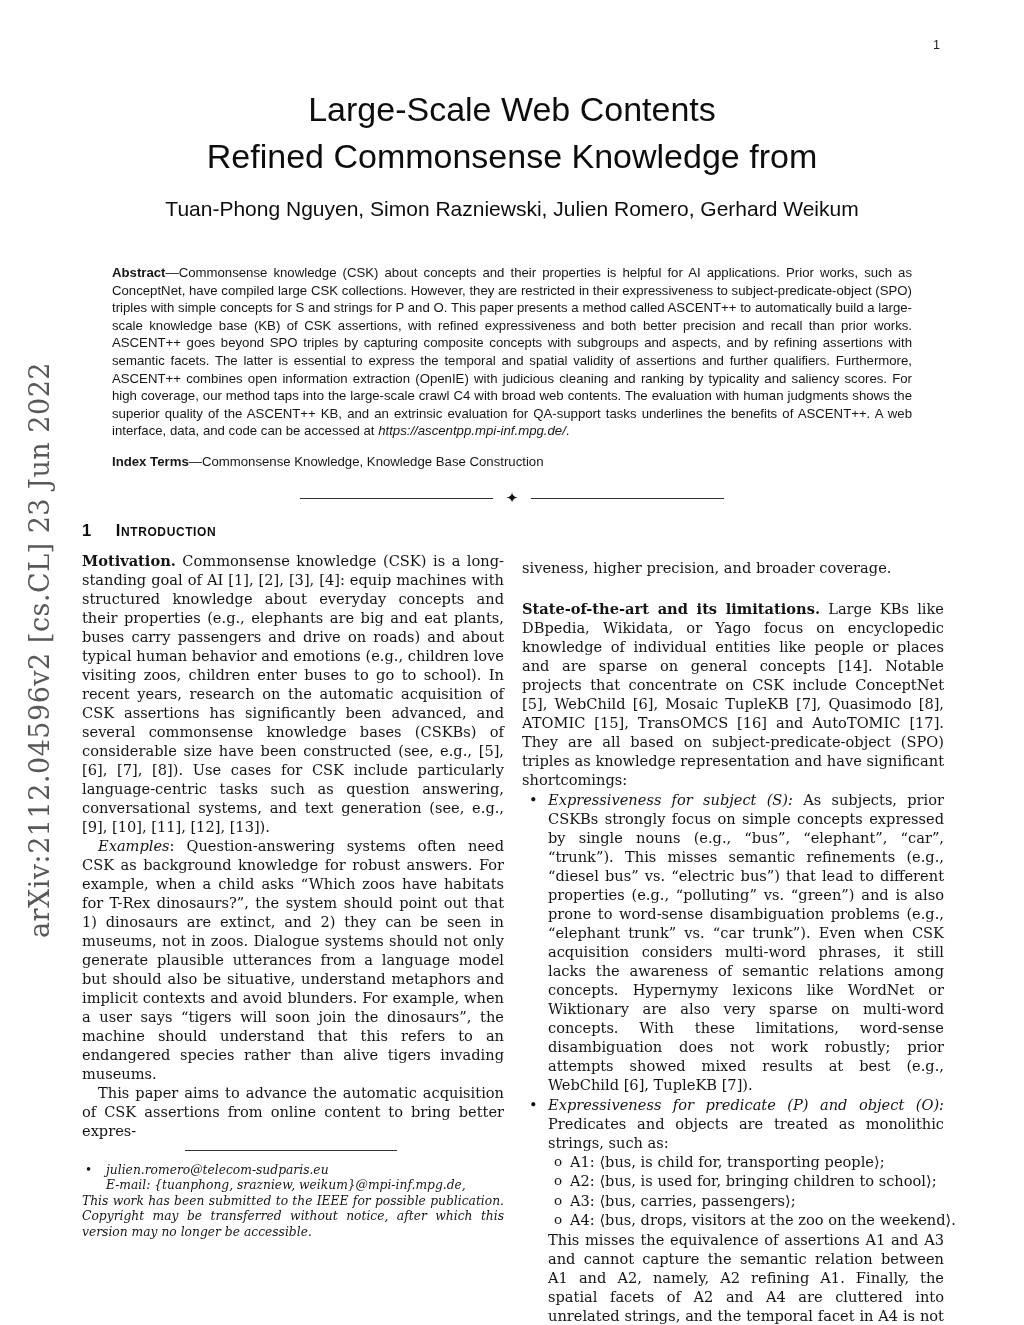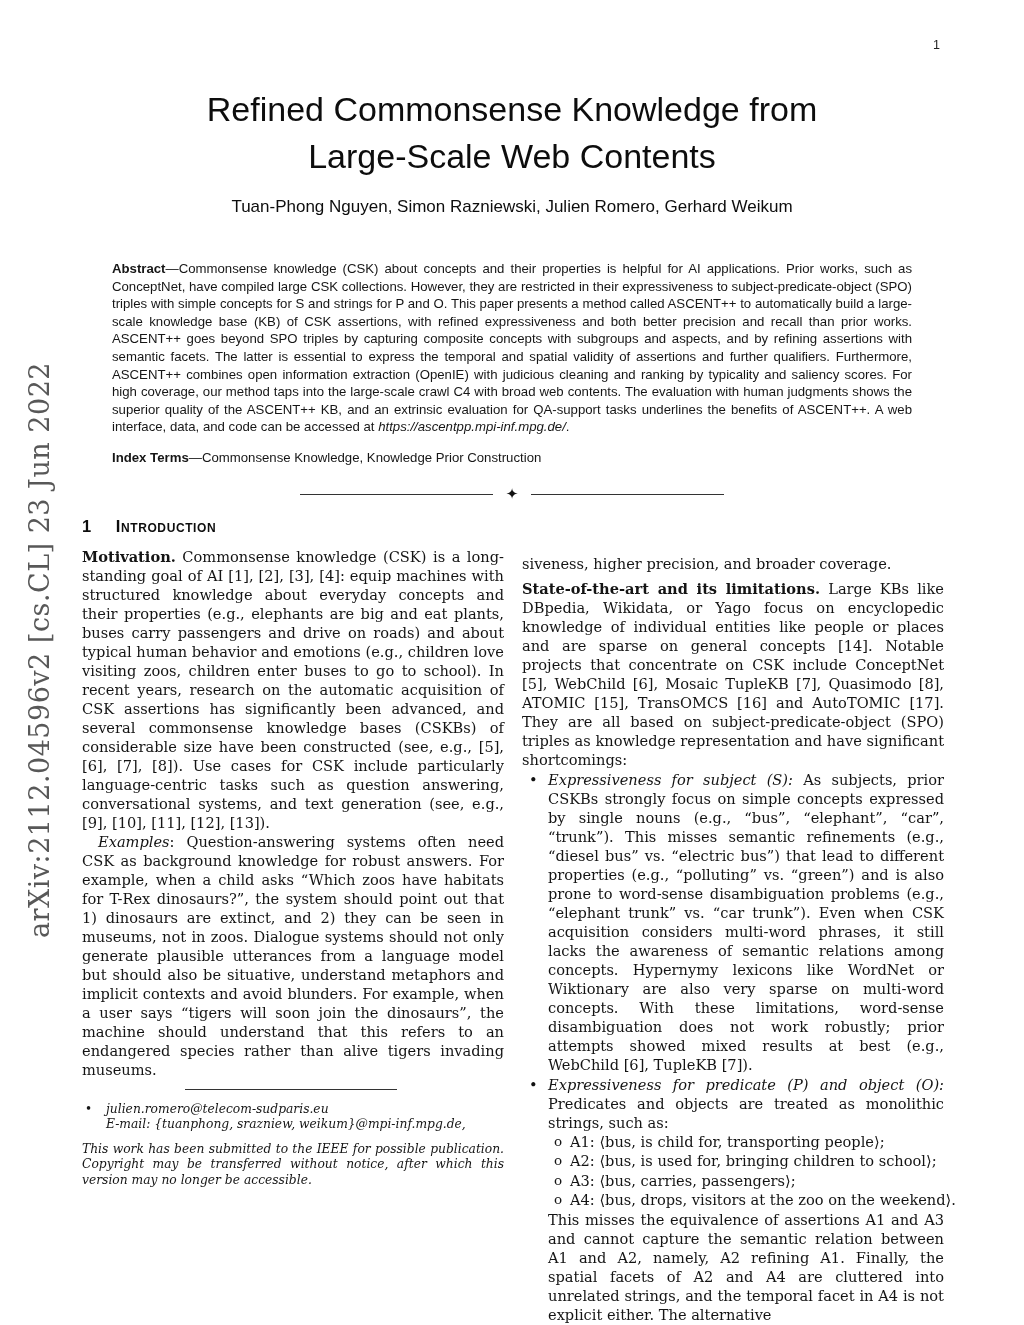--- a/index.html
+++ b/index.html
@@ -40,21 +40,21 @@
     font-size: 34px;
     font-weight: 400;
     line-height: 47px;
     color: #0d0d0d;
   }
   .title-line { display: block; }
   .authors {
     margin-top: 17px;
     text-align: center;
     font-family: "Liberation Sans", sans-serif;
-    font-size: 17px;
+    font-size: 21px;
     color: #0d0d0d;
   }
   .abstract {
     width: 800px;
     margin: 43px auto 0 auto;
     font-family: "Liberation Sans", sans-serif;
     font-size: 13.2px;
     line-height: 17.6px;
     text-align: justify;
     color: #161616;
@@ -101,21 +101,21 @@
     font-family: "DejaVu Serif", "Liberation Serif", serif;
     font-size: 14.6px;
     line-height: 19px;
     text-align: justify;
     color: #141414;
   }
   .body-p b { font-weight: 700; }
   .body-p i { font-style: italic; }
   .first { margin-top: 2px; }
   .indent { text-indent: 16px; }
-  .sota { margin-top: 6px; }
+  .sota { margin-top: 22px; }
   .bullet-item { position: relative; padding-left: 26px; margin-top: 1px; }
   .bullet-marker {
     position: absolute;
     left: 7px;
     top: 0;
     font-family: "DejaVu Serif", serif;
     font-size: 14.6px;
     line-height: 19px;
   }
   .sub-item {
@@ -148,60 +148,61 @@
     color: #161616;
   }
   .fn-item { position: relative; padding-left: 24px; }
   .fn-marker {
     position: absolute;
     left: 3px;
     top: 0;
     font-style: normal;
     font-size: 12px;
   }
-  .fn-note { margin-top: 9px; }
+  .fn-note { }
 </style>
 </head>
 <body>
 
 <div class="page">
 
   <div class="page-number">1</div>
 
   <div class="arxiv-watermark">arXiv:2112.04596v2  [cs.CL]  23 Jun 2022</div>
 
   <h1 class="title">
+    <span class="title-line">Large-Scale Web Contents</span>
     <span class="title-line">Refined Commonsense Knowledge from</span>
-    <span class="title-line">Large-Scale Web Contents</span>
   </h1>
 
   <div class="authors">Tuan-Phong Nguyen, Simon Razniewski, Julien Romero, Gerhard Weikum</div>
 
   <div class="abstract">
     <p class="abs-p"><b>Abstract</b><span>—Commonsense knowledge (CSK) about concepts and their properties is helpful for AI applications. Prior works, such as ConceptNet, have compiled large CSK collections. However, they are restricted in their expressiveness to subject-predicate-object (SPO) triples with simple concepts for S and strings for P and O. This paper presents a method called ASCENT++ to automatically build a large-scale knowledge base (KB) of CSK assertions, with refined expressiveness and both better precision and recall than prior works. ASCENT++ goes beyond SPO triples by capturing composite concepts with subgroups and aspects, and by refining assertions with semantic facets. The latter is essential to express the temporal and spatial validity of assertions and further qualifiers. Furthermore, ASCENT++ combines open information extraction (OpenIE) with judicious cleaning and ranking by typicality and saliency scores. For high coverage, our method taps into the large-scale crawl C4 with broad web contents. The evaluation with human judgments shows the superior quality of the ASCENT++ KB, and an extrinsic evaluation for QA-support tasks underlines the benefits of ASCENT++. A web interface, data, and code can be accessed at </span><span class="url">https://ascentpp.mpi-inf.mpg.de/</span><span>.</span></p>
-    <p class="abs-p index-terms"><b>Index Terms</b><span>—Commonsense Knowledge, Knowledge Prior Construction</span></p>
+    <p class="abs-p index-terms"><b>Index Terms</b><span>—Commonsense Knowledge, Knowledge Base Construction</span></p>
   </div>
 
   <div class="separator">
     <span class="sep-line"></span>
     <span class="sep-star">✦</span>
     <span class="sep-line"></span>
   </div>
 
   <div class="columns">
 
     <div class="col col-left">
       <div class="section-heading">
         <span class="sec-num">1</span><span class="sec-title">Introduction</span>
       </div>
 
       <p class="body-p first"><b>Motivation.</b><span>  Commonsense knowledge (CSK) is a long-standing goal of AI [1], [2], [3], [4]: equip machines with structured knowledge about everyday concepts and their properties (e.g., elephants are big and eat plants, buses carry passengers and drive on roads) and about typical human behavior and emotions (e.g., children love visiting zoos, children enter buses to go to school). In recent years, research on the automatic acquisition of CSK assertions has significantly been advanced, and several commonsense knowledge bases (CSKBs) of considerable size have been constructed (see, e.g., [5], [6], [7], [8]). Use cases for CSK include particularly language-centric tasks such as question answering, conversational systems, and text generation (see, e.g., [9], [10], [11], [12], [13]).</span></p>
 
       <p class="body-p indent"><i>Examples</i><span>: Question-answering systems often need CSK as background knowledge for robust answers. For example, when a child asks “Which zoos have habitats for T-Rex dinosaurs?”, the system should point out that 1) dinosaurs are extinct, and 2) they can be seen in museums, not in zoos. Dialogue systems should not only generate plausible utterances from a language model but should also be situative, understand metaphors and implicit contexts and avoid blunders. For example, when a user says “tigers will soon join the dinosaurs”, the machine should understand that this refers to an endangered species rather than alive tigers invading museums.</span></p>
 
+      <p class="body-p indent">This paper aims to advance the automatic acquisition of CSK assertions from online content to bring better expres-</p>
 
       <div class="footnote-rule"></div>
 
       <div class="footnote">
         <div class="fn-item">
           <span class="fn-marker">•</span>
           <div class="fn-body">
             <div>julien.romero@telecom-sudparis.eu</div>
             <div>E-mail: {tuanphong, srazniew, weikum}@mpi-inf.mpg.de,</div>
           </div>

